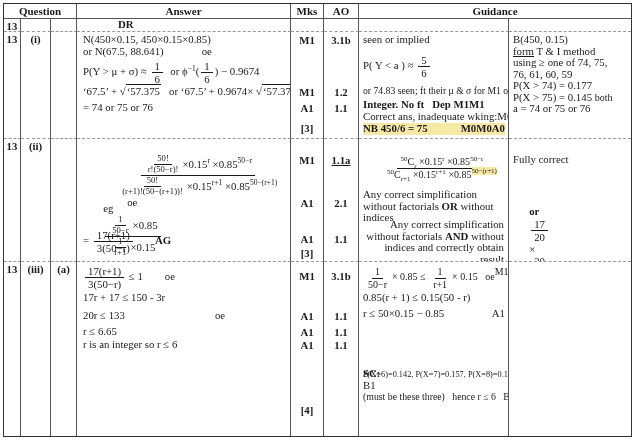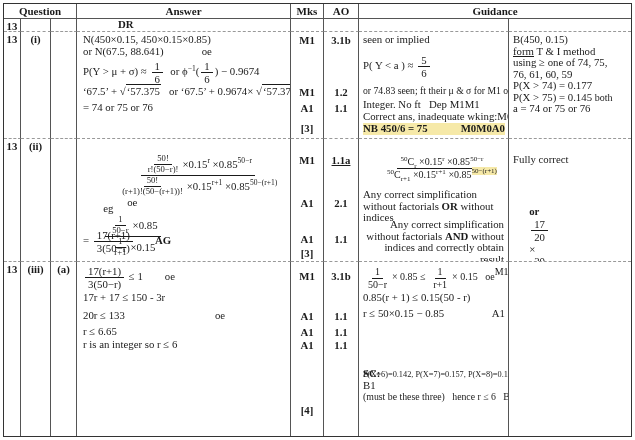--- a/index.html
+++ b/index.html
@@ -78,21 +78,21 @@
   <div class="c">
     <div class="mk" style="top:2px;">3.1b</div>
     <div class="mk" style="top:54px;">1.2</div>
     <div class="mk" style="top:70px;">1.1</div>
   </div>
 
   <div class="c">
     <div class="ln" style="top:2px;left:4px;">seen or implied</div>
     <div class="ln" style="top:22px;left:4px;"><span>P( Y &lt; a ) ≈ </span><span class="frac"><span class="fn">5</span><span class="fd">6</span></span></div>
     <div class="ln" style="top:54px;left:4px;font-size:9.7px;">or 74.83 seen; ft their μ &amp; σ for M1 only</div>
-    <div class="ln" style="top:67px;left:4px;">Integer. No ft   Dep M1M1</div>
+    <div class="ln" style="top:67px;left:4px;font-weight:bold;">Integer. No ft   Dep M1M1</div>
     <div class="ln spread" style="top:79px;"><span>Correct ans, inadequate wking:</span><span>M0M0A0</span></div>
     <div class="ln spread hl b" style="top:91px;"><span>NB 450/6 = 75</span><span>M0M0A0</span></div>
   </div>
 
   <div class="c last">
     <div style="position:absolute;top:2px;left:4px;right:2px;">
       <div class="gl">B(450, 0.15)</div>
       <div class="gl"><span class="u">form</span><span> T &amp; I method</span></div>
       <div class="gl">using ≥ one of 74, 75,</div>
       <div class="gl">76, 61, 60, 59</div>

